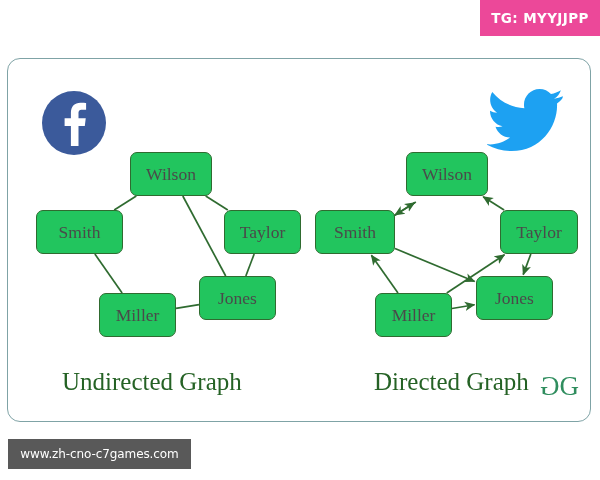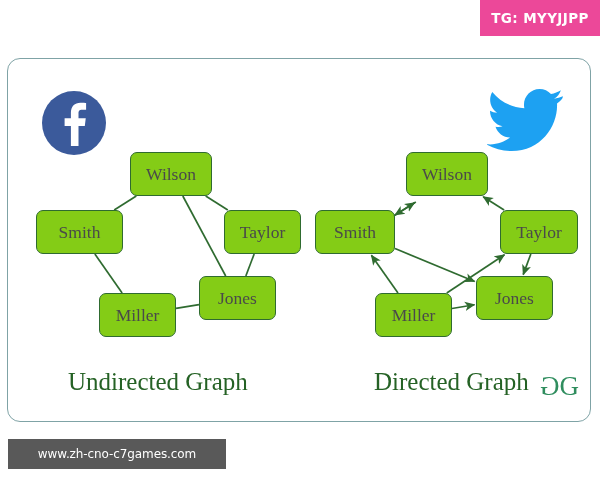--- a/index.html
+++ b/index.html
@@ -31,21 +31,21 @@
     font-size: 13.5px;
     font-weight: bold;
     letter-spacing: 0.4px;
   }
 
   
   .url-badge {
     position: absolute;
     left: 8px;
     bottom: 11px;
-    width: 218px;
+    width: 183px;
     height: 30px;
     background: #595959;
     color: #ffffff;
     display: flex;
     align-items: center;
     justify-content: center;
     font-family: "DejaVu Sans", sans-serif;
     font-size: 12px;
     letter-spacing: -0.1px;
   }
@@ -94,41 +94,41 @@
     top: 0;
     width: 600px;
     height: 480px;
     pointer-events: none;
   }
 
   
   .node {
     position: absolute;
     box-sizing: border-box;
-    background: #84cc16;
+    background: #22c55e;
     border: 1.7px solid #2f6b30;
     border-radius: 7px;
     display: flex;
     align-items: center;
     justify-content: center;
     font-family: "Liberation Serif", serif;
     font-size: 17.5px;
     color: #4a4a4a;
     white-space: nowrap;
   }
 
   
   .caption {
     position: absolute;
     font-family: "Liberation Serif", serif;
     font-size: 25px;
     color: #256225;
     white-space: nowrap;
   }
-  .caption-undirected { left: 68px; top: 368px; }
+  .caption-undirected { left: 62px; top: 368px; }
   .caption-directed   { left: 374px; top: 368px; }
 
   
   .gfg-logo {
     position: absolute;
     left: 541px;
     top: 373px;
     font-family: "Liberation Serif", serif;
     font-size: 27px;
     color: #2f8d5e;

